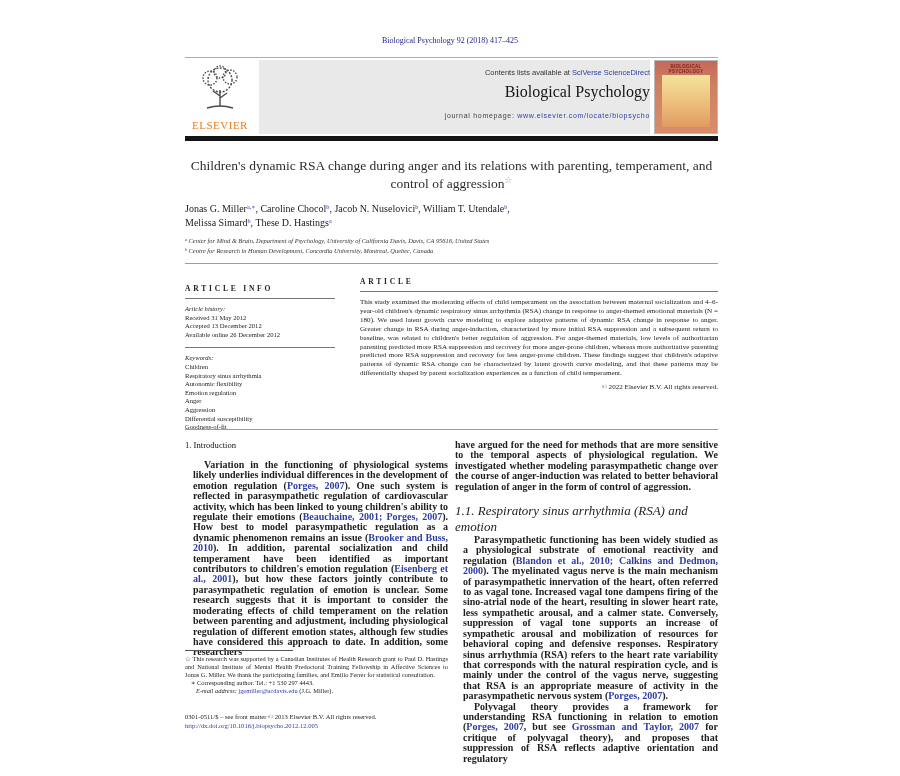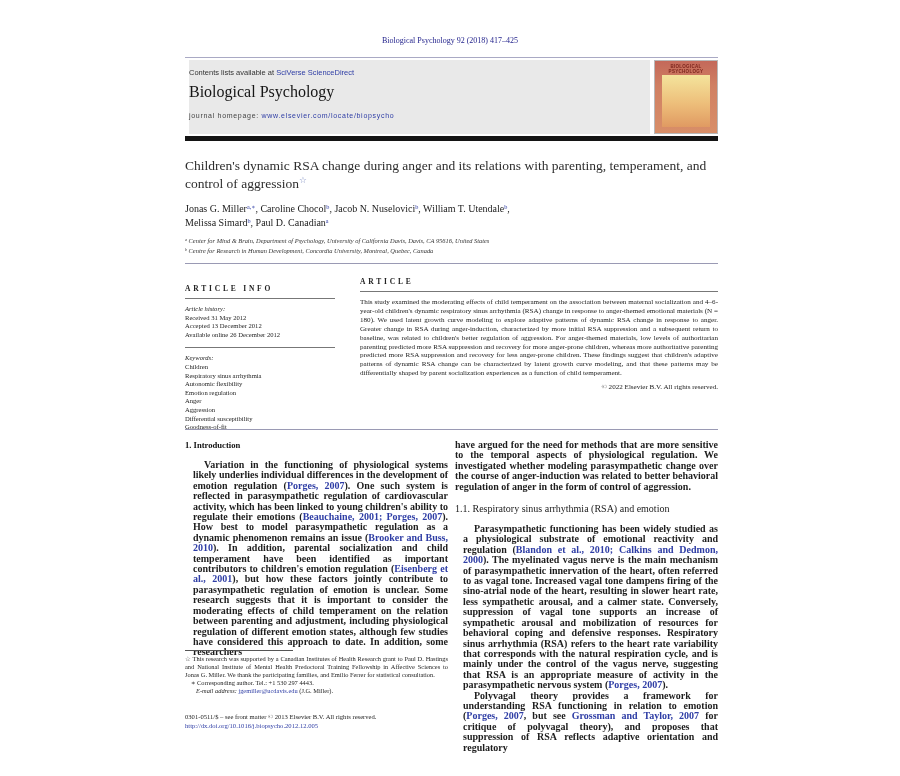--- a/index.html
+++ b/index.html
@@ -6,59 +6,59 @@
   .page{position:relative;width:900px;height:776px;background:#fff;overflow:hidden;
         font-family:"Liberation Serif","DejaVu Serif",serif;color:#1d1d1d;}
 
   .journal-ref{position:absolute;top:36px;left:0;width:100%;text-align:center;
                font-size:8px;color:#23238c;}
   .top-rule{position:absolute;top:57px;left:185px;width:533px;height:1px;background:#a9a9c4;}
 
   .header{position:absolute;top:60px;left:185px;width:533px;height:74px;display:flex;}
   .logo-box{width:70px;height:74px;background:#fff;text-align:center;}
   .logo-text{font-size:11px;color:#e87c1e;letter-spacing:.5px;margin-top:1px;}
-  .journal-box{flex:1;background:#e9e9e9;margin:0 4px;text-align:left;height:74px;}
+  .journal-box{flex:1;background:#e9e9e9;margin:0 4px;text-align:right;height:74px;}
   .contents-line{font-family:"Liberation Sans",sans-serif;font-size:7.5px;margin-top:8px;color:#333;}
   .journal-title{font-size:16px;margin-top:6px;color:#151515;}
   .homepage-line{font-family:"Liberation Sans",sans-serif;font-size:7px;letter-spacing:.7px;
                  margin-top:11px;color:#444;}
   .cover-box{width:62px;height:72px;position:relative;border:1px solid #b9b9b9;
              background:linear-gradient(180deg,#c4695a 0%,#d08063 35%,#d88e68 100%);}
   .cover-title{font-size:4.5px;font-weight:bold;color:#7c241c;text-align:center;padding-top:3px;
                letter-spacing:.3px;line-height:5px;font-family:"Liberation Sans",sans-serif;}
   .cover-inner{position:absolute;left:7px;right:7px;top:14px;bottom:6px;
                background:linear-gradient(180deg,#f4e49c 0%,#edbe7a 55%,#e09a62 100%);}
 
   .black-bar{position:absolute;top:136px;left:185px;width:533px;height:5px;background:#141414;}
 
   .title{position:absolute;top:157px;left:185px;width:533px;font-size:13.5px;font-weight:normal;
-         color:#2d2d2d;line-height:17.5px;margin:0;}
+         color:#2d2d2d;line-height:17.5px;margin:0;text-align:center;}
   .authors{position:absolute;top:203px;left:185px;width:533px;font-size:10px;line-height:12.5px;color:#222;}
   .affiliations{position:absolute;top:237px;left:185px;width:533px;font-size:6.4px;font-style:italic;
                 line-height:8.6px;color:#333;}
   .rule{position:absolute;left:185px;width:533px;height:1px;background:#9a9ab4;}
   .rule-1{top:263px;}
   .rule-2{top:429px;}
 
   .info-col{position:absolute;top:284px;left:185px;width:150px;}
   .abs-col{position:absolute;top:277px;left:360px;width:358px;}
   .meta-heading{font-size:7.5px;font-weight:bold;letter-spacing:2.8px;color:#222;}
   .meta-rule{height:1px;background:#777;margin:5px 0 6px;border:0;}
   .label-ital{font-style:italic;font-size:6.6px;line-height:8.6px;color:#222;}
   .meta-line{font-size:6.6px;line-height:8.6px;display:block;}
   .kw-gap{margin-top:8px;}
   .abs-text{font-size:7.1px;line-height:8.9px;text-align:justify;color:#1b1b1b;}
   .abs-copyright{font-size:7.1px;text-align:right;margin-top:5px;color:#1b1b1b;}
 
   .body-left{position:absolute;top:440px;left:185px;width:263px;}
   .body-right{position:absolute;top:440px;left:455px;width:263px;}
-  .sec-heading{font-size:8.6px;font-weight:bold;margin:0 0 10px 0;color:#111;}
+  .sec-heading{font-size:8.6px;font-weight:normal;margin:0 0 10px 0;color:#111;}
   .para{font-size:10px;line-height:10.4px;text-align:justify;margin:0;font-weight:bold;}
   .para.indent{text-indent:11px;margin-left:8px;}
-  .subheading{font-size:10px;margin:11px 0 10px;color:#222;}
+  .subheading{font-size:13px;font-style:italic;margin:11px 0 0;color:#222;}
 
   .footnote-block{position:absolute;top:650px;left:185px;width:263px;}
   .fn-rule{width:108px;height:1px;background:#555;margin-bottom:4px;border:0;}
   .fn{font-size:6.4px;line-height:8.1px;text-align:justify;margin:0;}
   .fn-corr{text-indent:6px;}
   .fn-email{text-indent:11px;}
 
   .footer-block{position:absolute;top:713px;left:185px;width:420px;font-size:6.6px;line-height:8.6px;}
 
   .seg-link,.seg-cite{color:#2e3da5;}
@@ -69,40 +69,53 @@
 </style>
 </head>
 <body>
 
 <div class="page">
 
   <div class="journal-ref">Biological Psychology 92 (2018) 417–425</div>
   <div class="top-rule"></div>
 
   <div class="header">
+    <div class="logo-box">
+      <svg width="46" height="50" viewBox="0 0 46 50" style="margin-top:4px;">
+        <g fill="none" stroke="#4a4a4a" stroke-width="1.4">
+          <circle cx="23" cy="16" r="12" stroke-dasharray="2 1.5"></circle>
+          <circle cx="13" cy="14" r="7" stroke-dasharray="1.5 1.5"></circle>
+          <circle cx="33" cy="13" r="7" stroke-dasharray="1.5 1.5"></circle>
+          <circle cx="23" cy="8" r="6" stroke-dasharray="1.5 1.5"></circle>
+          <path d="M23 26 L23 42 M23 32 L16 27 M23 34 L30 29"></path>
+          <path d="M10 44 Q23 40 36 44"></path>
+        </g>
+      </svg>
+      <div class="logo-text">ELSEVIER</div>
+    </div>
 
     <div class="journal-box">
       <div class="contents-line"><span>Contents lists available at </span><span class="seg-link">SciVerse ScienceDirect</span></div>
       <div class="journal-title">Biological Psychology</div>
       <div class="homepage-line"><span>journal homepage: </span><span class="seg-link">www.elsevier.com/locate/biopsycho</span></div>
     </div>
 
     <div class="cover-box">
       <div class="cover-title">BIOLOGICAL PSYCHOLOGY</div>
       <div class="cover-inner"></div>
     </div>
   </div>
 
   <div class="black-bar"></div>
 
   <h1 class="title"><span>Children's dynamic RSA change during anger and its relations with parenting, temperament, and control of aggression</span><span class="seg-star">☆</span></h1>
 
   <div class="authors">
     <div><span>Jonas G. Miller</span><span class="seg-supcite">a,∗</span><span>, Caroline Chocol</span><span class="seg-supcite">b</span><span>, Jacob N. Nuselovici</span><span class="seg-supcite">b</span><span>, William T. Utendale</span><span class="seg-supcite">b</span><span>,</span></div>
-    <div><span>Melissa Simard</span><span class="seg-supcite">b</span><span>, Paul D. Canadian</span><span class="seg-supcite">a</span></div>
+    <div><span>Melissa Simard</span><span class="seg-supcite">b</span><span>, These D. Hastings</span><span class="seg-supcite">a</span></div>
   </div>
 
   <div class="affiliations">
     <div><span class="seg-sup">a</span><span> Center for Mind &amp; Brain, Department of Psychology, University of California Davis, Davis, CA 95616, United States</span></div>
     <div><span class="seg-sup">b</span><span> Centre for Research in Human Development, Concordia University, Montreal, Quebec, Canada</span></div>
   </div>
 
   <div class="rule rule-1"></div>
 
   <div class="info-col">

